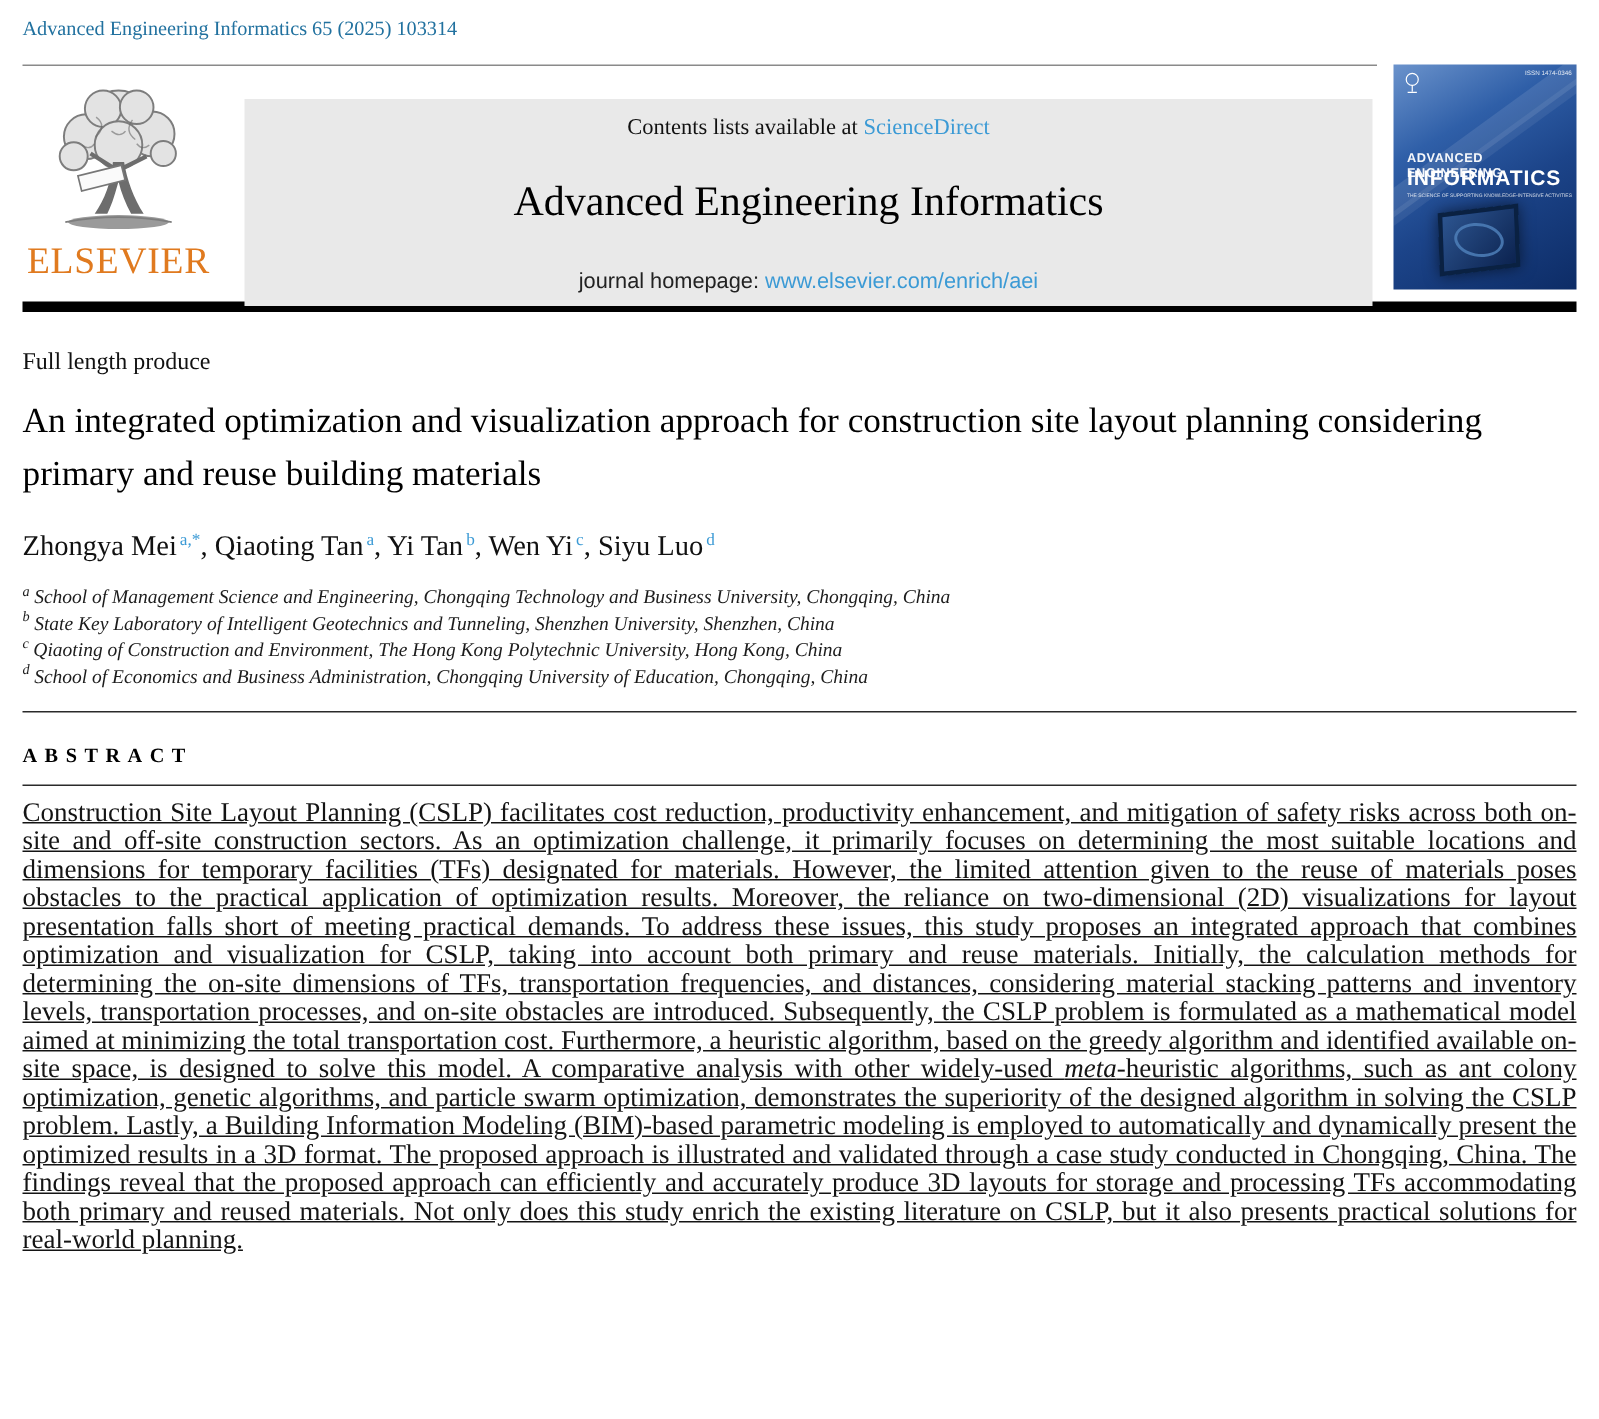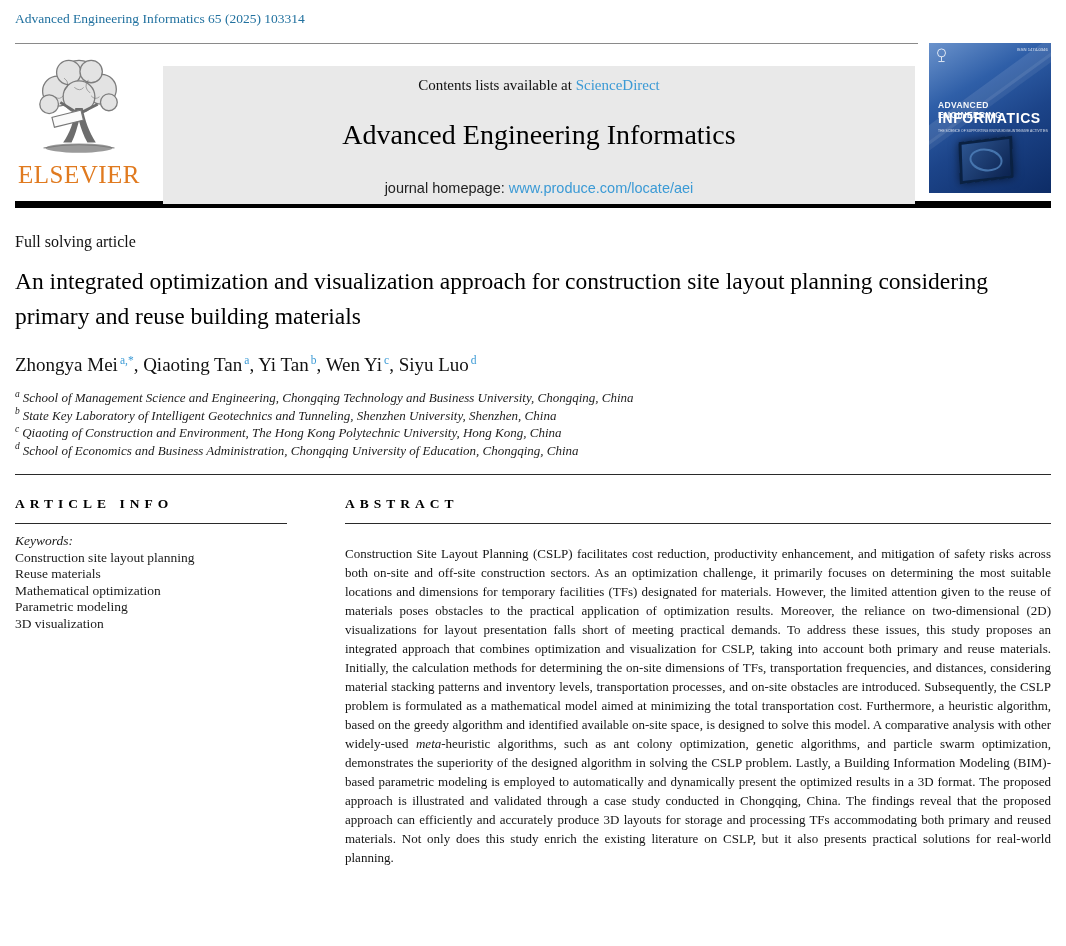--- a/index.html
+++ b/index.html
@@ -92,21 +92,21 @@
   .section-rule { border-top: 1px solid #2a2a2a; margin-top: 15px; }
 
   
   .columns { display: flex; }
   .col-left  { width: 272px; flex: none; margin-right: 58px; }
   .col-right { flex: 1; min-width: 0; }
   .col-heading { margin-top: 21px; font-size: 13.5px; font-weight: bold; letter-spacing: 5px; color: #000; }
   .col-rule { border-top: 1px solid #2a2a2a; margin-top: 11px; }
   .keywords { margin-top: 9px; font-size: 13.5px; line-height: 16.5px; }
   .keywords-label { font-style: italic; }
-  .abstract-text { margin-top: 20px; font-size: 13px; line-height: 19px; text-align: justify; color: #141414; }
+  .abstract-text { margin-top: 8px; font-size: 18px; line-height: 19px; text-align: justify; color: #141414; text-decoration: underline; }
   .abstract-text .it { font-style: italic; }
 </style>
 </head>
 <body>
 
 <div class="page">
 
   <div class="citation-bar">
     <span class="citation-link">Advanced Engineering Informatics 65 (2025) 103314</span>
   </div>
@@ -143,71 +143,59 @@
       </svg>
       <div class="elsevier-word">ELSEVIER</div>
     </div>
 
     <div class="banner">
       <div class="contents-line">
         <span>Contents lists available at </span><span class="link-blue">ScienceDirect</span>
       </div>
       <div class="journal-title">Advanced Engineering Informatics</div>
       <div class="homepage-line">
-        <span>journal homepage: </span><span class="link-blue">www.produce.com/locate/aei</span>
+        <span>journal homepage: </span><span class="link-blue">www.elsevier.com/enrich/aei</span>
       </div>
     </div>
 
     <div class="cover">
       <div class="cover-streak1"></div>
       <div class="cover-streak2"></div>
       <svg class="cover-logo" width="13" height="16" viewBox="0 0 20 26">
         <circle cx="10" cy="8" r="6.5" fill="none" stroke="#ffffff" stroke-width="1.3"></circle>
         <path d="M10 14 L10 21 M5 22 L15 22" stroke="#ffffff" stroke-width="1.3" fill="none"></path>
       </svg>
       <div class="cover-issn">ISSN 1474-0346</div>
       <div class="cover-title1">ADVANCED ENGINEERING</div>
       <div class="cover-title2">INFORMATICS</div>
       <div class="cover-tagline">THE SCIENCE OF SUPPORTING KNOWLEDGE-INTENSIVE ACTIVITIES</div>
       <div class="cover-monitor"></div>
     </div>
   </div>
 
   <div class="black-bar"></div>
 
-  <div class="article-type">Full solving article</div>
+  <div class="article-type">Full length produce</div>
 
   <h1 class="article-title">An integrated optimization and visualization approach for construction site layout planning considering primary and reuse building materials</h1>
 
   <div class="authors">
     <span><span>Zhongya Mei</span><sup>a,*</sup><span>, </span></span><span><span>Qiaoting Tan</span><sup>a</sup><span>, </span></span><span><span>Yi Tan</span><sup>b</sup><span>, </span></span><span><span>Wen Yi</span><sup>c</sup><span>, </span></span><span><span>Siyu Luo</span><sup>d</sup></span>
   </div>
 
   <div class="affiliations">
     <div class="affil"><sup>a</sup><span>School of Management Science and Engineering, Chongqing Technology and Business University, Chongqing, China</span></div>
     <div class="affil"><sup>b</sup><span>State Key Laboratory of Intelligent Geotechnics and Tunneling, Shenzhen University, Shenzhen, China</span></div>
     <div class="affil"><sup>c</sup><span>Qiaoting of Construction and Environment, The Hong Kong Polytechnic University, Hong Kong, China</span></div>
     <div class="affil"><sup>d</sup><span>School of Economics and Business Administration, Chongqing University of Education, Chongqing, China</span></div>
   </div>
 
   <div class="section-rule"></div>
 
   <div class="columns">
-    <div class="col-left">
-      <div class="col-heading">ARTICLE INFO</div>
-      <div class="col-rule"></div>
-      <div class="keywords">
-        <div class="keywords-label">Keywords:</div>
-        <div>Construction site layout planning</div>
-        <div>Reuse materials</div>
-        <div>Mathematical optimization</div>
-        <div>Parametric modeling</div>
-        <div>3D visualization</div>
-      </div>
-    </div>
     <div class="col-right">
       <div class="col-heading">ABSTRACT</div>
       <div class="col-rule"></div>
       <p class="abstract-text"><span>Construction Site Layout Planning (CSLP) facilitates cost reduction, productivity enhancement, and mitigation of safety risks across both on-site and off-site construction sectors. As an optimization challenge, it primarily focuses on determining the most suitable locations and dimensions for temporary facilities (TFs) designated for materials. However, the limited attention given to the reuse of materials poses obstacles to the practical application of optimization results. Moreover, the reliance on two-dimensional (2D) visualizations for layout presentation falls short of meeting practical demands. To address these issues, this study proposes an integrated approach that combines optimization and visualization for CSLP, taking into account both primary and reuse materials. Initially, the calculation methods for determining the on-site dimensions of TFs, transportation frequencies, and distances, considering material stacking patterns and inventory levels, transportation processes, and on-site obstacles are introduced. Subsequently, the CSLP problem is formulated as a mathematical model aimed at minimizing the total transportation cost. Furthermore, a heuristic algorithm, based on the greedy algorithm and identified available on-site space, is designed to solve this model. A comparative analysis with other widely-used </span><span class="it">meta</span><span>-heuristic algorithms, such as ant colony optimization, genetic algorithms, and particle swarm optimization, demonstrates the superiority of the designed algorithm in solving the CSLP problem. Lastly, a Building Information Modeling (BIM)-based parametric modeling is employed to automatically and dynamically present the optimized results in a 3D format. The proposed approach is illustrated and validated through a case study conducted in Chongqing, China. The findings reveal that the proposed approach can efficiently and accurately produce 3D layouts for storage and processing TFs accommodating both primary and reused materials. Not only does this study enrich the existing literature on CSLP, but it also presents practical solutions for real-world planning.</span></p>
     </div>
   </div>
 
 </div>
 
 </body></html>

